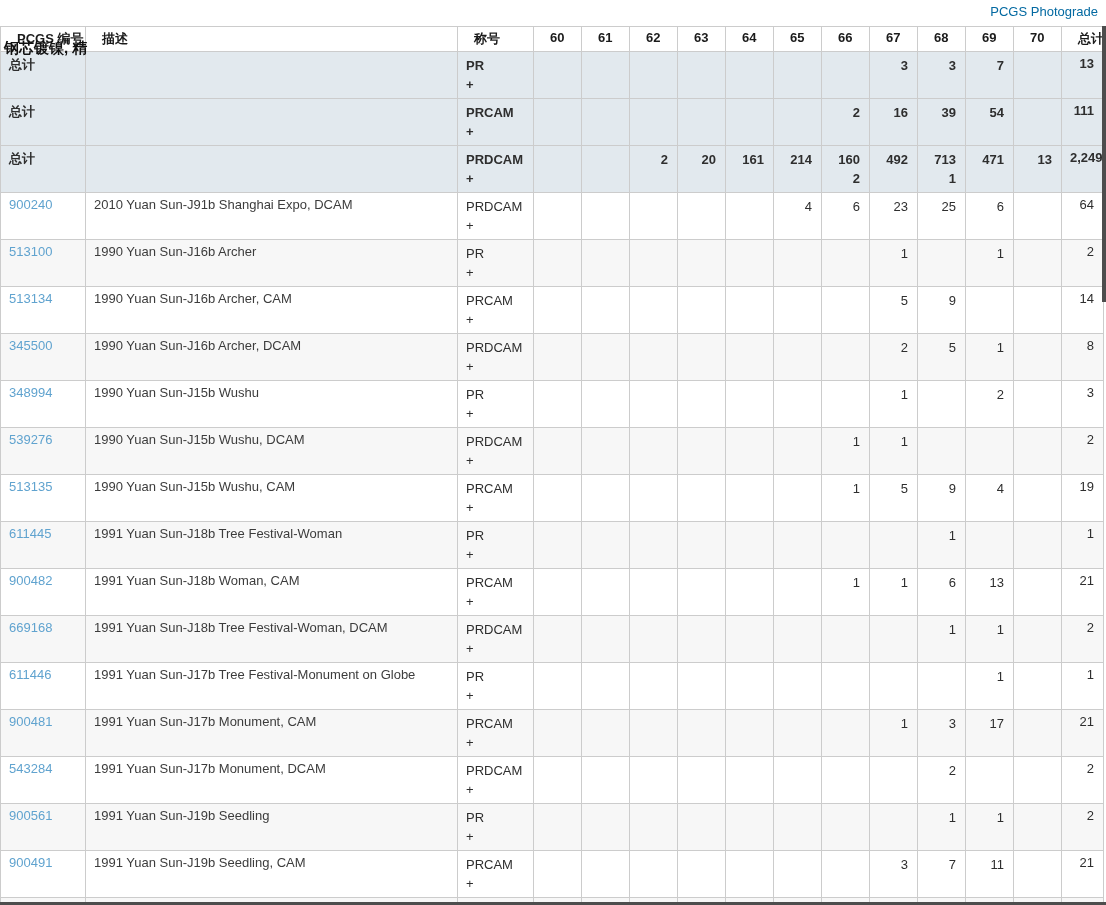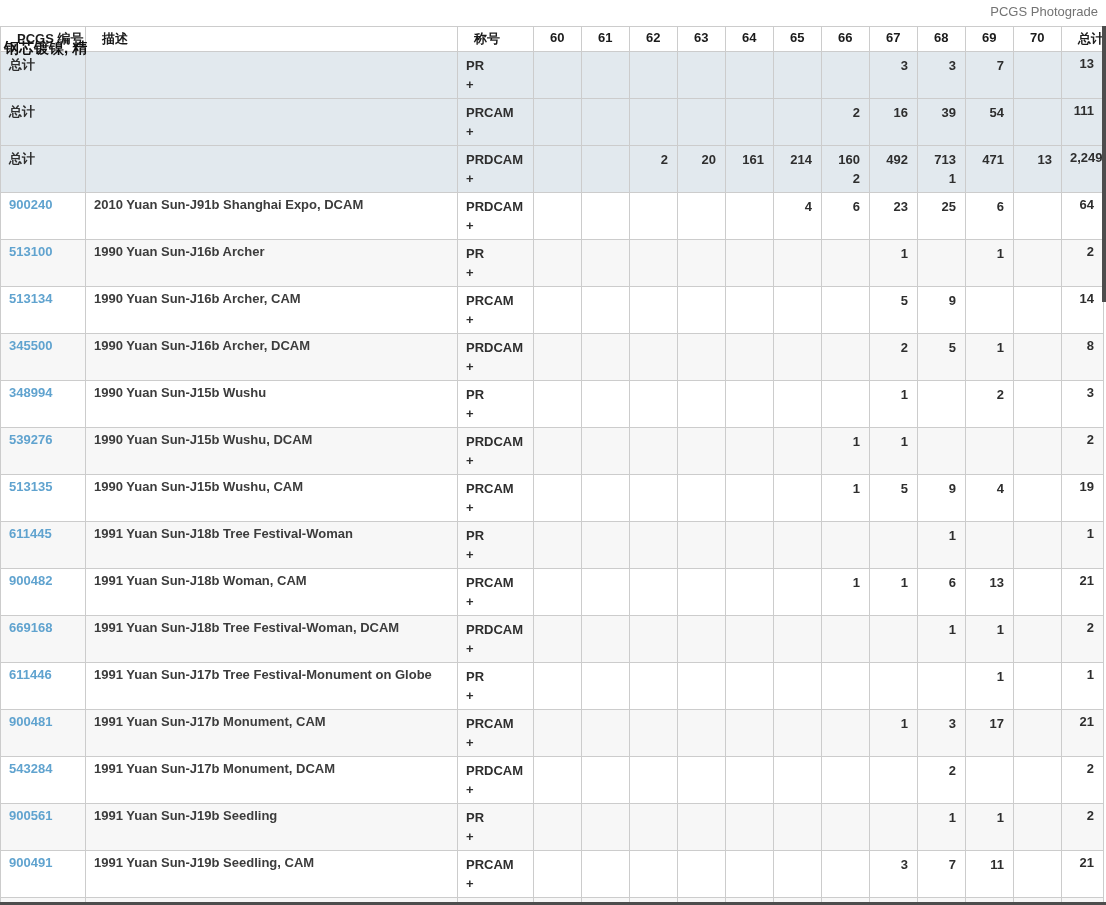--- a/index.html
+++ b/index.html
@@ -1,27 +1,27 @@
 <!DOCTYPE html>
 <html><head>
 <meta charset="utf-8">
 <style>
   * { margin:0; padding:0; box-sizing:border-box; }
   html,body { width:1106px; height:905px; overflow:hidden; background:#fff;
               font-family:"Liberation Sans", sans-serif; position:relative; }
   .topbar { position:relative; height:26px; }
   .title { position:absolute; left:4px; top:3px; font-size:15px; font-weight:bold; color:#111;margin-top:36px; }
-  .pg-link { position:absolute; right:8px; top:4px; font-size:13px; color:#737373; cursor:pointer; text-decoration:none;margin-left:36px; }
+  .pg-link { position:absolute; right:8px; top:4px; font-size:13px; color:#0369a1; cursor:pointer; text-decoration:none;margin-left:36px; }
   table { border-collapse:collapse; table-layout:fixed; width:1103px; }
   th, td { border:1px solid #cccccc; vertical-align:top; font-size:13px; color:#2e2e2e;
            padding:4px 8px; overflow:hidden; }
   thead th { height:23px; font-weight:bold; color:#1b1b1b; text-align:left; padding:3px 16px; white-space:nowrap; }
   thead th.num { text-align:left; }
   td.num { text-align:right; padding-right:9px; }
-  tbody tr { height:45px;font-weight:bold; }
+  tbody tr { height:45px; }
   tbody tr.totals { height:47px; background:#e2e9ee; font-weight:bold; color:#21313c; }
   tbody.data tr:nth-child(even) { background:#f7f7f7; }
   td .line { line-height:19px; }
   .pcgs-link { color:#60a3cf; cursor:pointer; }
   .desc { color:#3c3c3c; }
   .watermark { position:absolute; right:3px; top:900px; font-size:27px; font-weight:bold;
                color:#f4b87d; opacity:0.9; letter-spacing:0.5px; z-index:5; }
   .scroll-thumb { position:absolute; right:0; top:26px; width:4px; height:276px; background:#4d4d4d; z-index:6; }
   .bottom-edge { position:absolute; left:0; bottom:0; width:1106px; height:3px; background:#4d4d4d; z-index:6; }
 </style>

